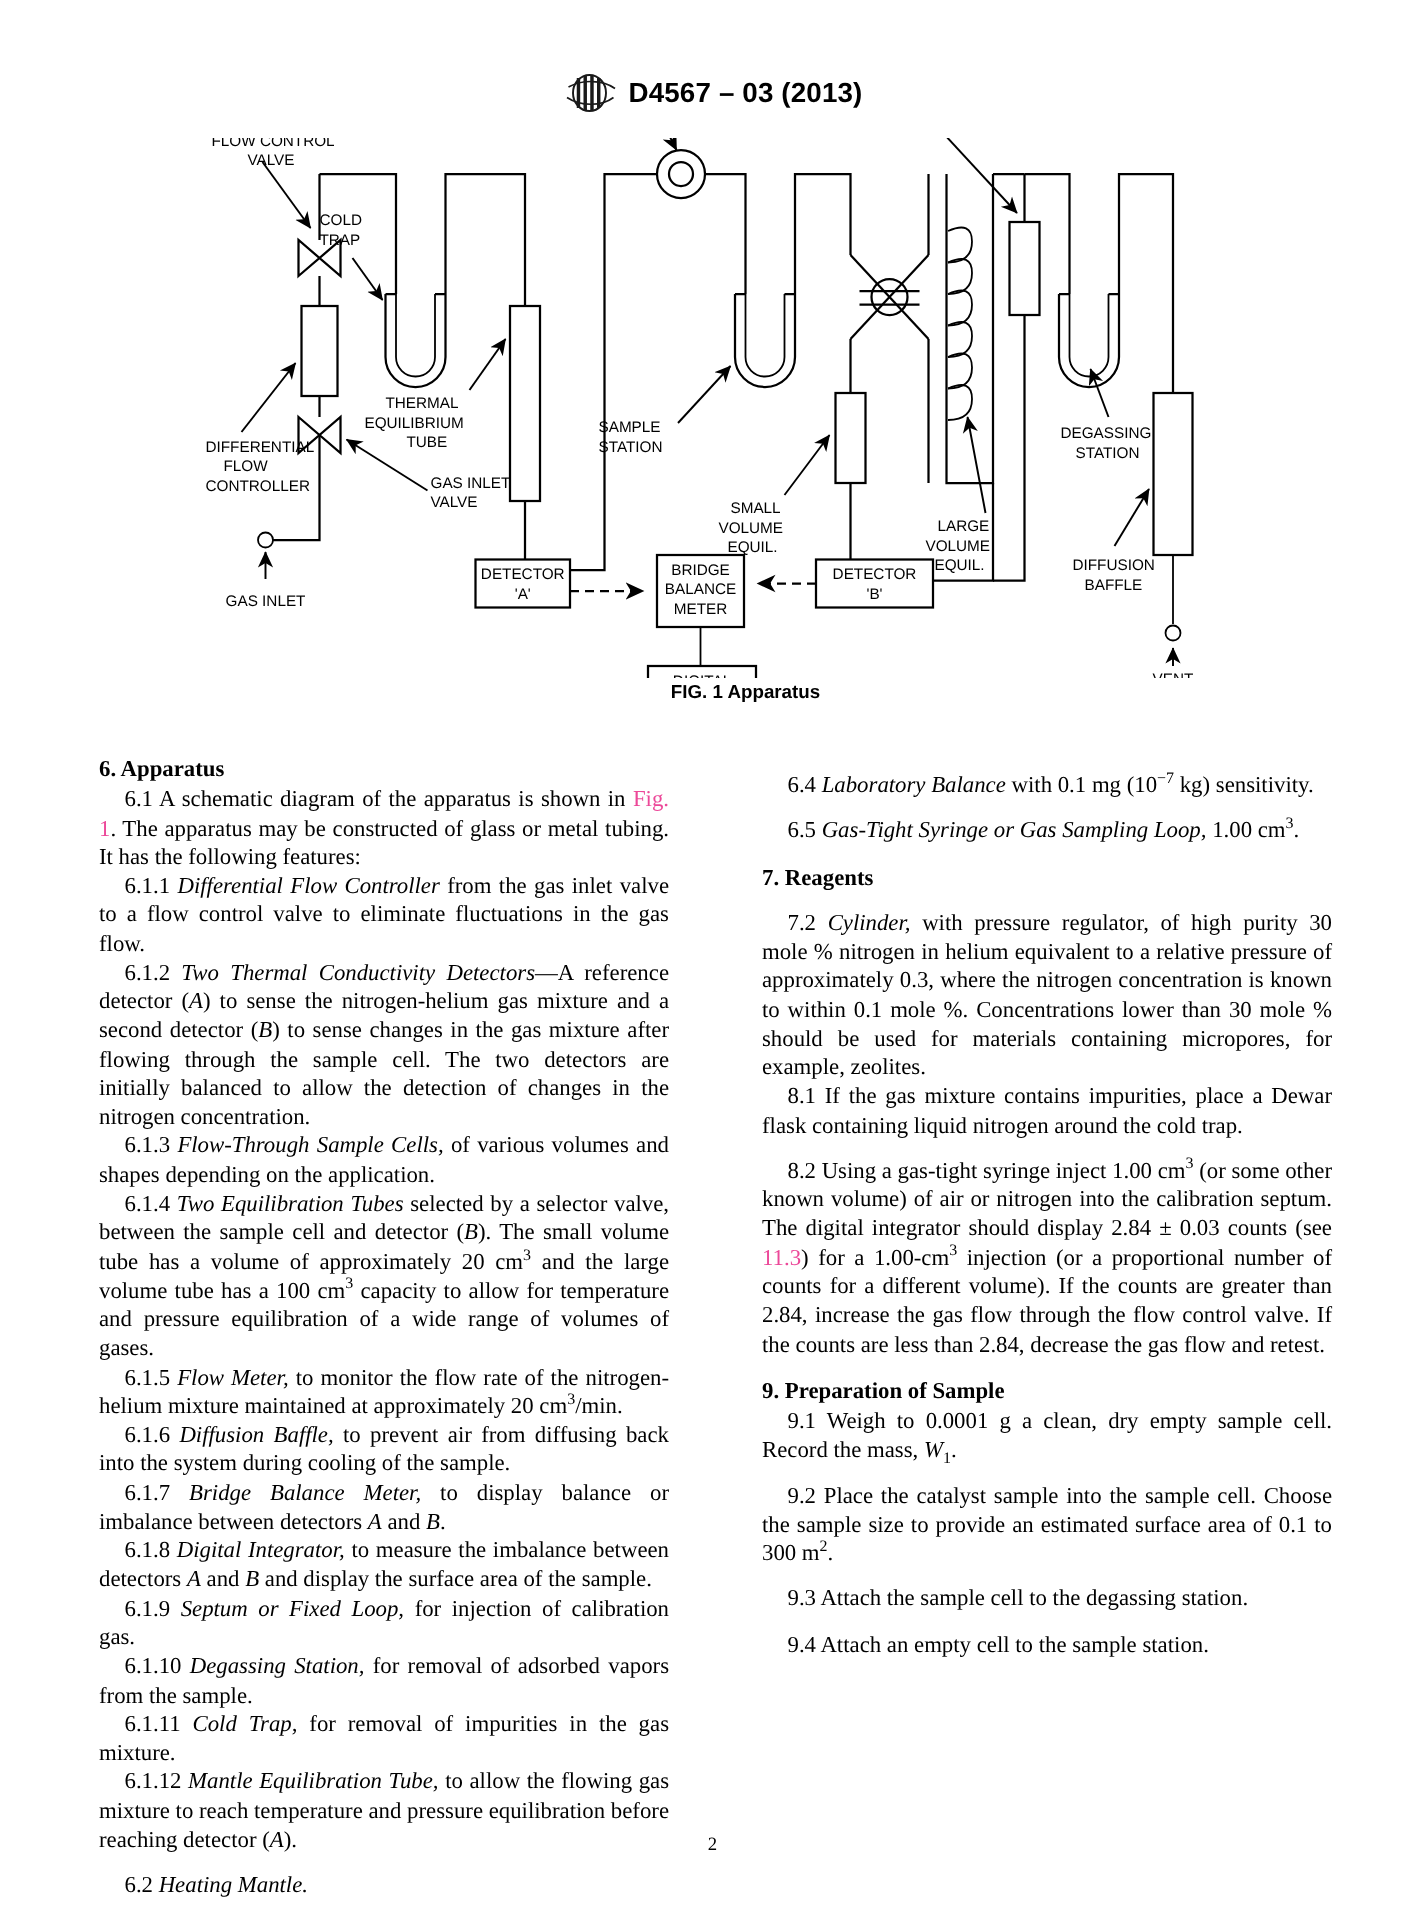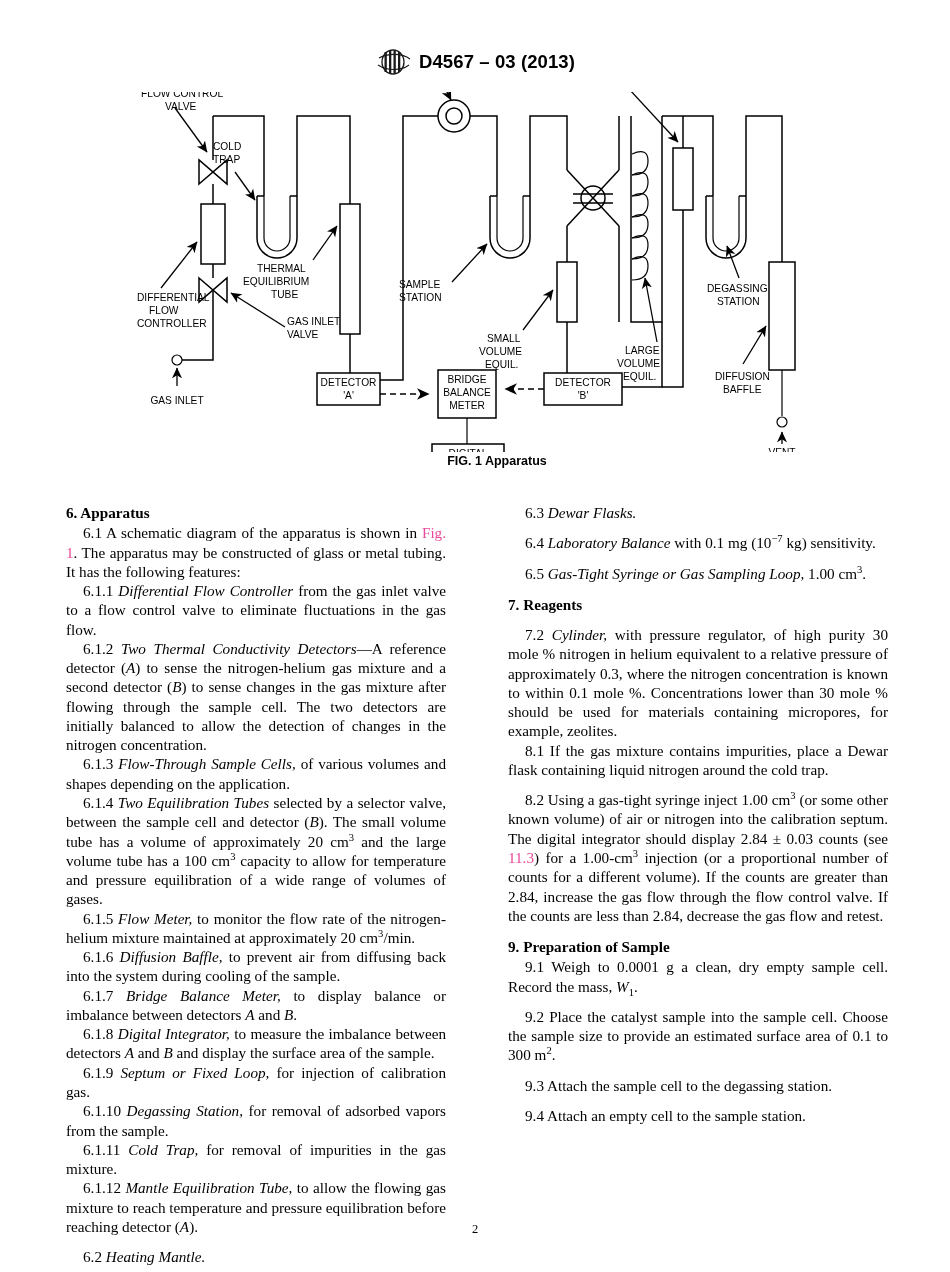--- a/index.html
+++ b/index.html
@@ -397,21 +397,20 @@
 
       <p class="para"><span>6.1.11 </span><i>Cold Trap,</i><span> for removal of impurities in the gas mixture.</span></p>
 
       <p class="para"><span>6.1.12 </span><i>Mantle Equilibration Tube,</i> to allow the flowing gas mixture to reach temperature and pressure equilibration before reaching detector (<i>A</i>).</p>
 
       <p class="para gap"><span>6.2 </span><i>Heating Mantle.</i></p>
     </div>
 
     <div class="col">
 
-      <p class="para"><span>6.3 </span><i>Dewar Flasks.</i></p>
 
       <p class="para gap"><span>6.4 </span><i>Laboratory Balance</i> with 0.1 mg (10<sup>−7</sup> kg) sensitivity.</p>
 
       <p class="para gap"><span>6.5 </span><i>Gas-Tight Syringe or Gas Sampling Loop,</i> 1.00 cm<sup>3</sup>.</p>
 
       <div class="sec-head spaced">7.  Reagents</div>
 
 
       <p class="para gap"><span>7.2 </span><i>Cylinder,</i><span> with pressure regulator, of high purity 30 mole % nitrogen in helium equivalent to a relative pressure of approximately 0.3, where the nitrogen concentration is known to within 0.1 mole %. Concentrations lower than 30 mole % should be used for materials containing micropores, for example, zeolites.</span></p>
 

